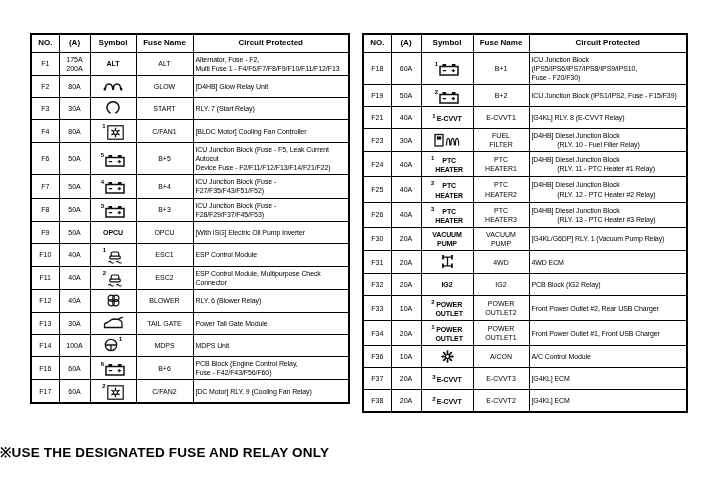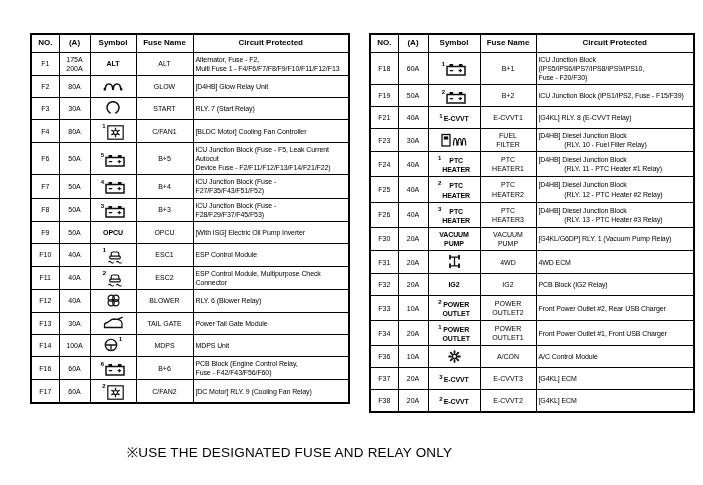--- a/index.html
+++ b/index.html
@@ -1,40 +1,40 @@
 <!DOCTYPE html>
 <html><head>
 <meta charset="utf-8">
 <style>
   html,body{margin:0;padding:0;}
   body{
     width:703px;height:485px;position:relative;background:#fff;color:#000;
     font-family:"Liberation Sans", sans-serif;overflow:hidden;
   }
-  .tables{position:absolute;top:33px;left:30px;display:flex;gap:19px;align-items:flex-start;}
+  .tables{position:absolute;top:33px;left:30px;display:flex;gap:12px;align-items:flex-start;}
   table.fuse-table{border-collapse:collapse;table-layout:fixed;border:2px solid #000;background:#fff;}
   table.fuse-table th{
     border:1px solid #000;font-size:8px;font-weight:bold;text-align:center;
     padding:4px 1px;line-height:1.1;background:#fff;
   }
   table.fuse-table td{
     border:1px solid #000;font-size:7px;line-height:1.3;vertical-align:middle;
     padding:2px 2px;height:17px;
   }
   td.c{text-align:center;}
   td.circuit{text-align:left;padding-left:4px;letter-spacing:-0.1px;}
   .pre{white-space:pre-wrap;}
   .symtext{font-weight:bold;white-space:pre-wrap;text-align:center;letter-spacing:-0.1px;}
   .sym{display:inline-flex;align-items:flex-start;justify-content:center;gap:1px;}
   .sym .icon{display:inline-block;margin-top:1px;}
   .sym .icon svg{display:block;}
   .sup{font-size:6px;font-weight:bold;line-height:1;position:relative;top:-1px;}
   .footer-note{
-    position:absolute;top:443px;left:0;width:579px;text-align:center;
-    font-weight:normal;font-size:13.5px;letter-spacing:0.2px;
+    position:absolute;top:443px;left:0;width:579px;text-align:left;
+    font-weight:bold;font-size:13.5px;letter-spacing:0.2px;
   }
 </style>
 </head>
 <body>
 
 <div class="tables">
   <table class="fuse-table" id="table-left">
       <colgroup>
         <col style="width: 28px;">
         <col style="width: 31px;">

